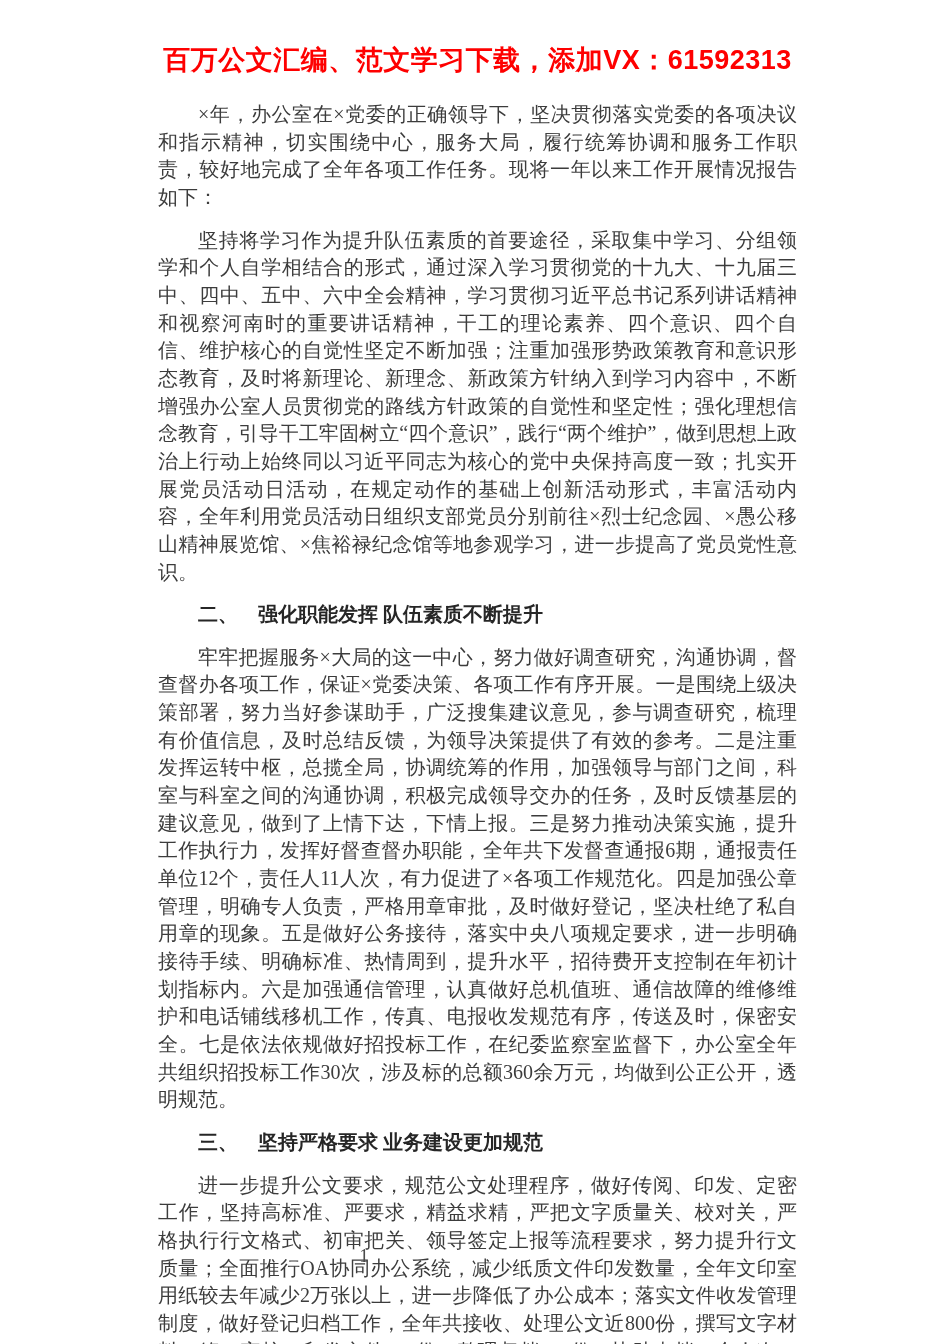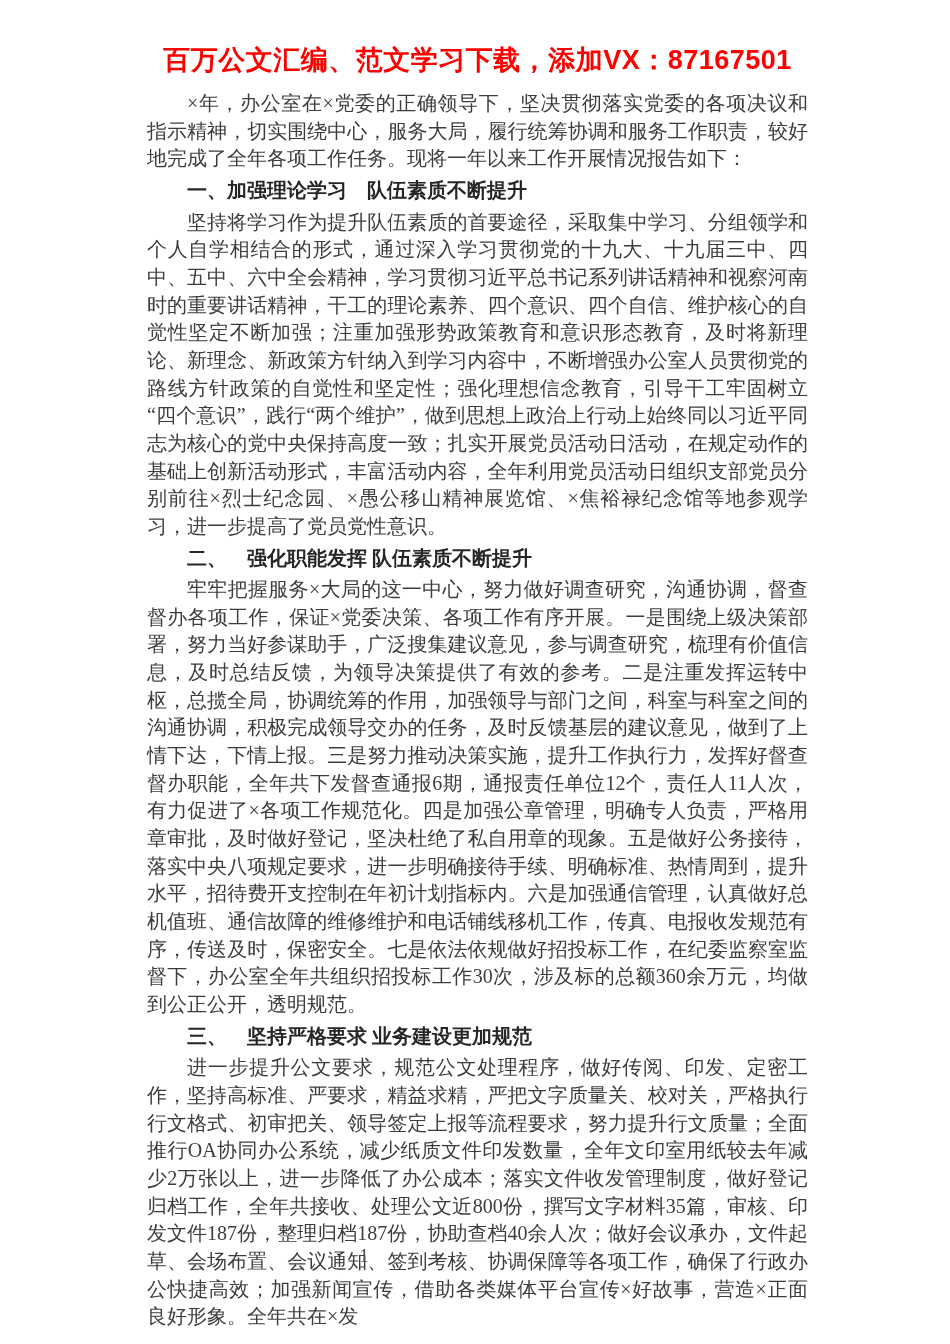--- a/index.html
+++ b/index.html
@@ -32,21 +32,21 @@
     position: absolute;
     top: 86px;
     left: 143px;
     width: 669px;
     font-size: 20px;
     line-height: 27.66px;
     color: #3c3c3c;
     text-align: justify;
   }
   .content p {
-    margin: 4px;
+    margin: 15px;
     padding: 0;
     text-indent: 2em;
   }
   .content p.heading {
     font-weight: 700;
     color: #262626;
   }
   .page-number {
     position: absolute;
     left: 340px;
@@ -57,26 +57,25 @@
     line-height: 24px;
     color: #4a4a4a;
   }
 </style>
 </head>
 <body>
 
 <div class="page">
 
   <div class="promo-header">
-    <span>百万公文汇编、范文学习下载，添加VX：87167501</span>
+    <span>百万公文汇编、范文学习下载，添加VX：61592313</span>
   </div>
 
   <div class="content">
     <p class="body">×年，办公室在×党委的正确领导下，坚决贯彻落实党委的各项决议和指示精神，切实围绕中心，服务大局，履行统筹协调和服务工作职责，较好地完成了全年各项工作任务。现将一年以来工作开展情况报告如下：</p>
-    <p class="heading">一、加强理论学习　队伍素质不断提升</p>
     <p class="body">坚持将学习作为提升队伍素质的首要途径，采取集中学习、分组领学和个人自学相结合的形式，通过深入学习贯彻党的十九大、十九届三中、四中、五中、六中全会精神，学习贯彻习近平总书记系列讲话精神和视察河南时的重要讲话精神，干工的理论素养、四个意识、四个自信、维护核心的自觉性坚定不断加强；注重加强形势政策教育和意识形态教育，及时将新理论、新理念、新政策方针纳入到学习内容中，不断增强办公室人员贯彻党的路线方针政策的自觉性和坚定性；强化理想信念教育，引导干工牢固树立“四个意识”，践行“两个维护”，做到思想上政治上行动上始终同以习近平同志为核心的党中央保持高度一致；扎实开展党员活动日活动，在规定动作的基础上创新活动形式，丰富活动内容，全年利用党员活动日组织支部党员分别前往×烈士纪念园、×愚公移山精神展览馆、×焦裕禄纪念馆等地参观学习，进一步提高了党员党性意识。</p>
     <p class="heading">二、　强化职能发挥 队伍素质不断提升</p>
     <p class="body">牢牢把握服务×大局的这一中心，努力做好调查研究，沟通协调，督查督办各项工作，保证×党委决策、各项工作有序开展。一是围绕上级决策部署，努力当好参谋助手，广泛搜集建议意见，参与调查研究，梳理有价值信息，及时总结反馈，为领导决策提供了有效的参考。二是注重发挥运转中枢，总揽全局，协调统筹的作用，加强领导与部门之间，科室与科室之间的沟通协调，积极完成领导交办的任务，及时反馈基层的建议意见，做到了上情下达，下情上报。三是努力推动决策实施，提升工作执行力，发挥好督查督办职能，全年共下发督查通报6期，通报责任单位12个，责任人11人次，有力促进了×各项工作规范化。四是加强公章管理，明确专人负责，严格用章审批，及时做好登记，坚决杜绝了私自用章的现象。五是做好公务接待，落实中央八项规定要求，进一步明确接待手续、明确标准、热情周到，提升水平，招待费开支控制在年初计划指标内。六是加强通信管理，认真做好总机值班、通信故障的维修维护和电话铺线移机工作，传真、电报收发规范有序，传送及时，保密安全。七是依法依规做好招投标工作，在纪委监察室监督下，办公室全年共组织招投标工作30次，涉及标的总额360余万元，均做到公正公开，透明规范。</p>
     <p class="heading">三、　坚持严格要求 业务建设更加规范</p>
     <p class="body">进一步提升公文要求，规范公文处理程序，做好传阅、印发、定密工作，坚持高标准、严要求，精益求精，严把文字质量关、校对关，严格执行行文格式、初审把关、领导签定上报等流程要求，努力提升行文质量；全面推行OA协同办公系统，减少纸质文件印发数量，全年文印室用纸较去年减少2万张以上，进一步降低了办公成本；落实文件收发管理制度，做好登记归档工作，全年共接收、处理公文近800份，撰写文字材料35篇，审核、印发文件187份，整理归档187份，协助查档40余人次；做好会议承办，文件起草、会场布置、会议通知、签到考核、协调保障等各项工作，确保了行政办公快捷高效；加强新闻宣传，借助各类媒体平台宣传×好故事，营造×正面良好形象。全年共在×发</p>
   </div>
 
   <div class="page-number">1</div>
 
 </div>

